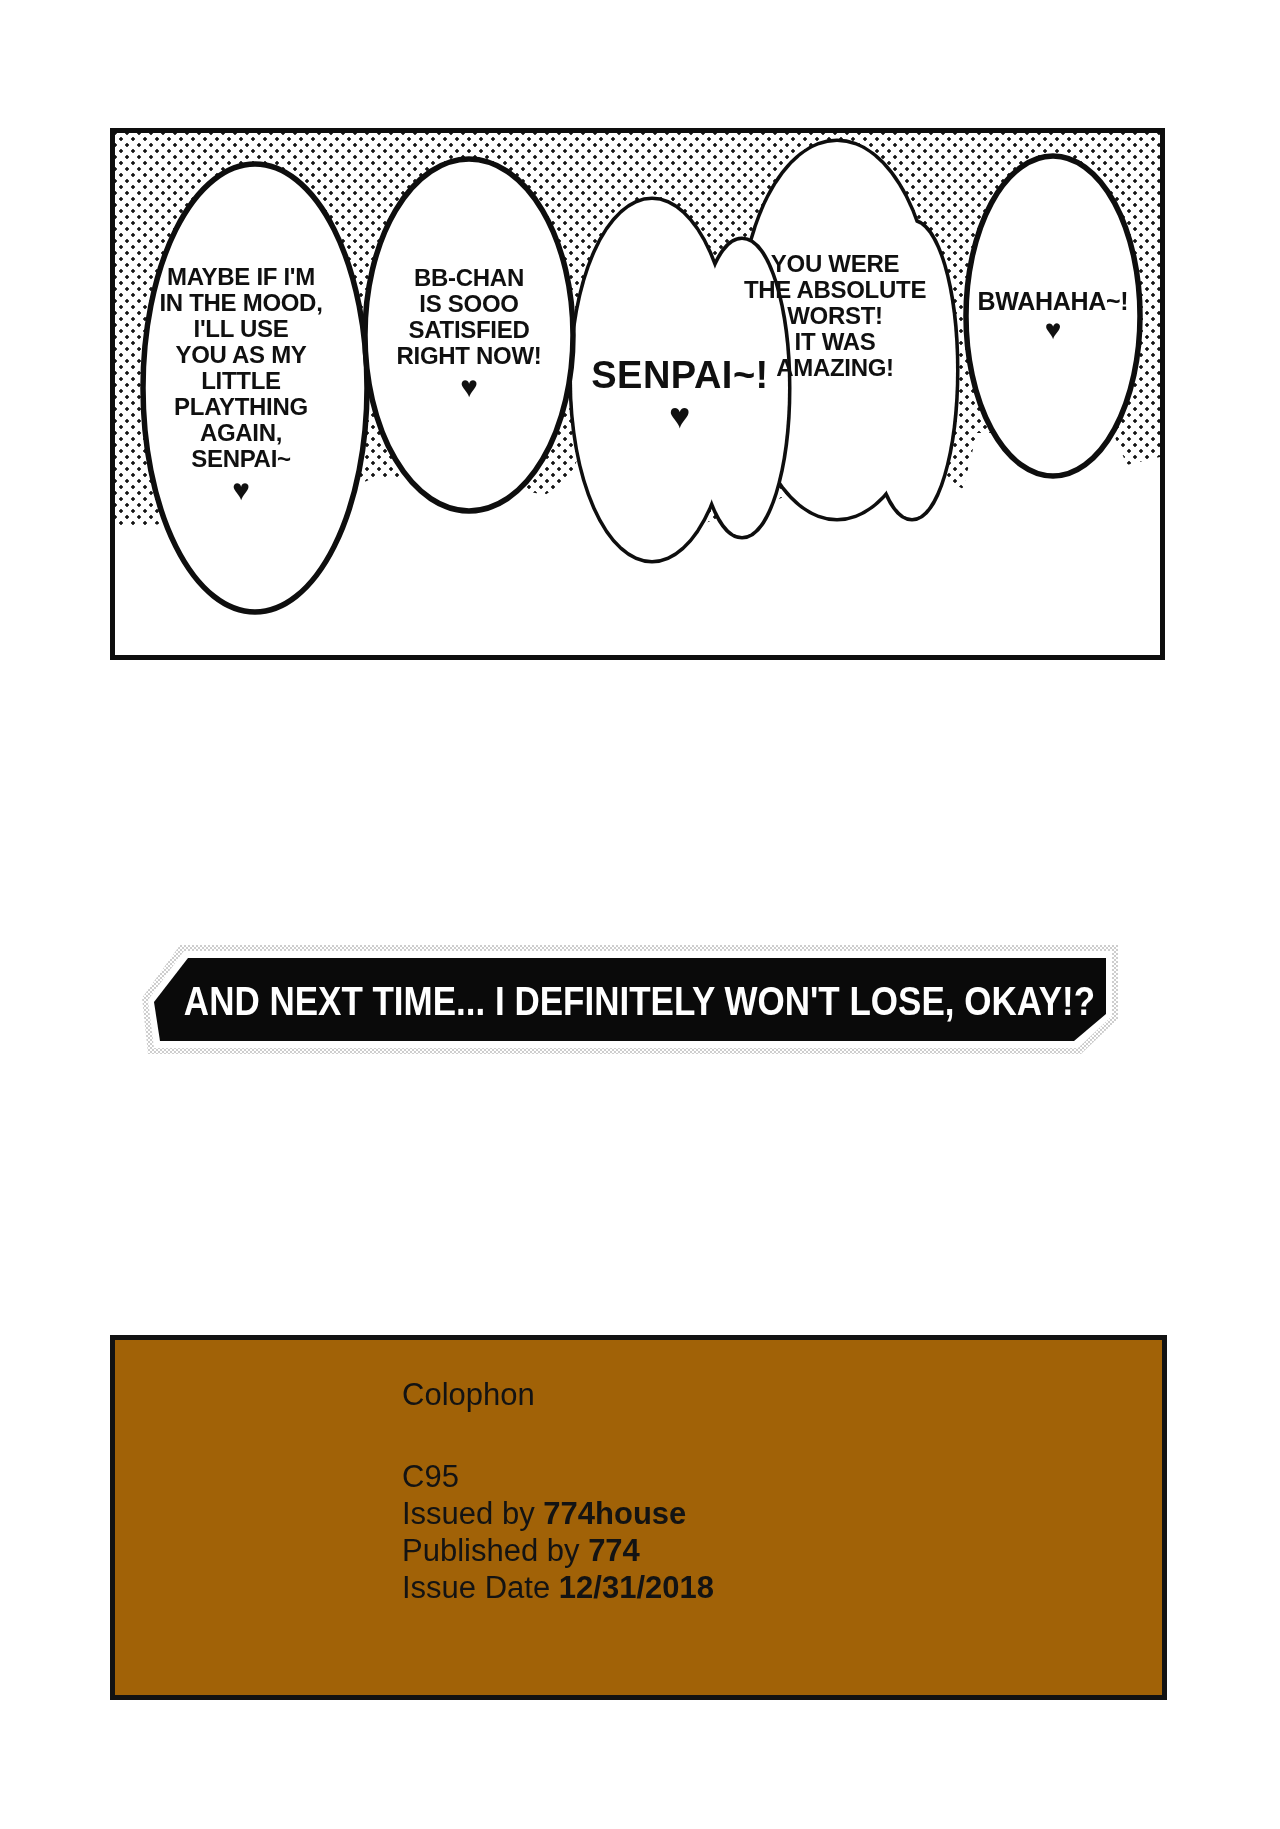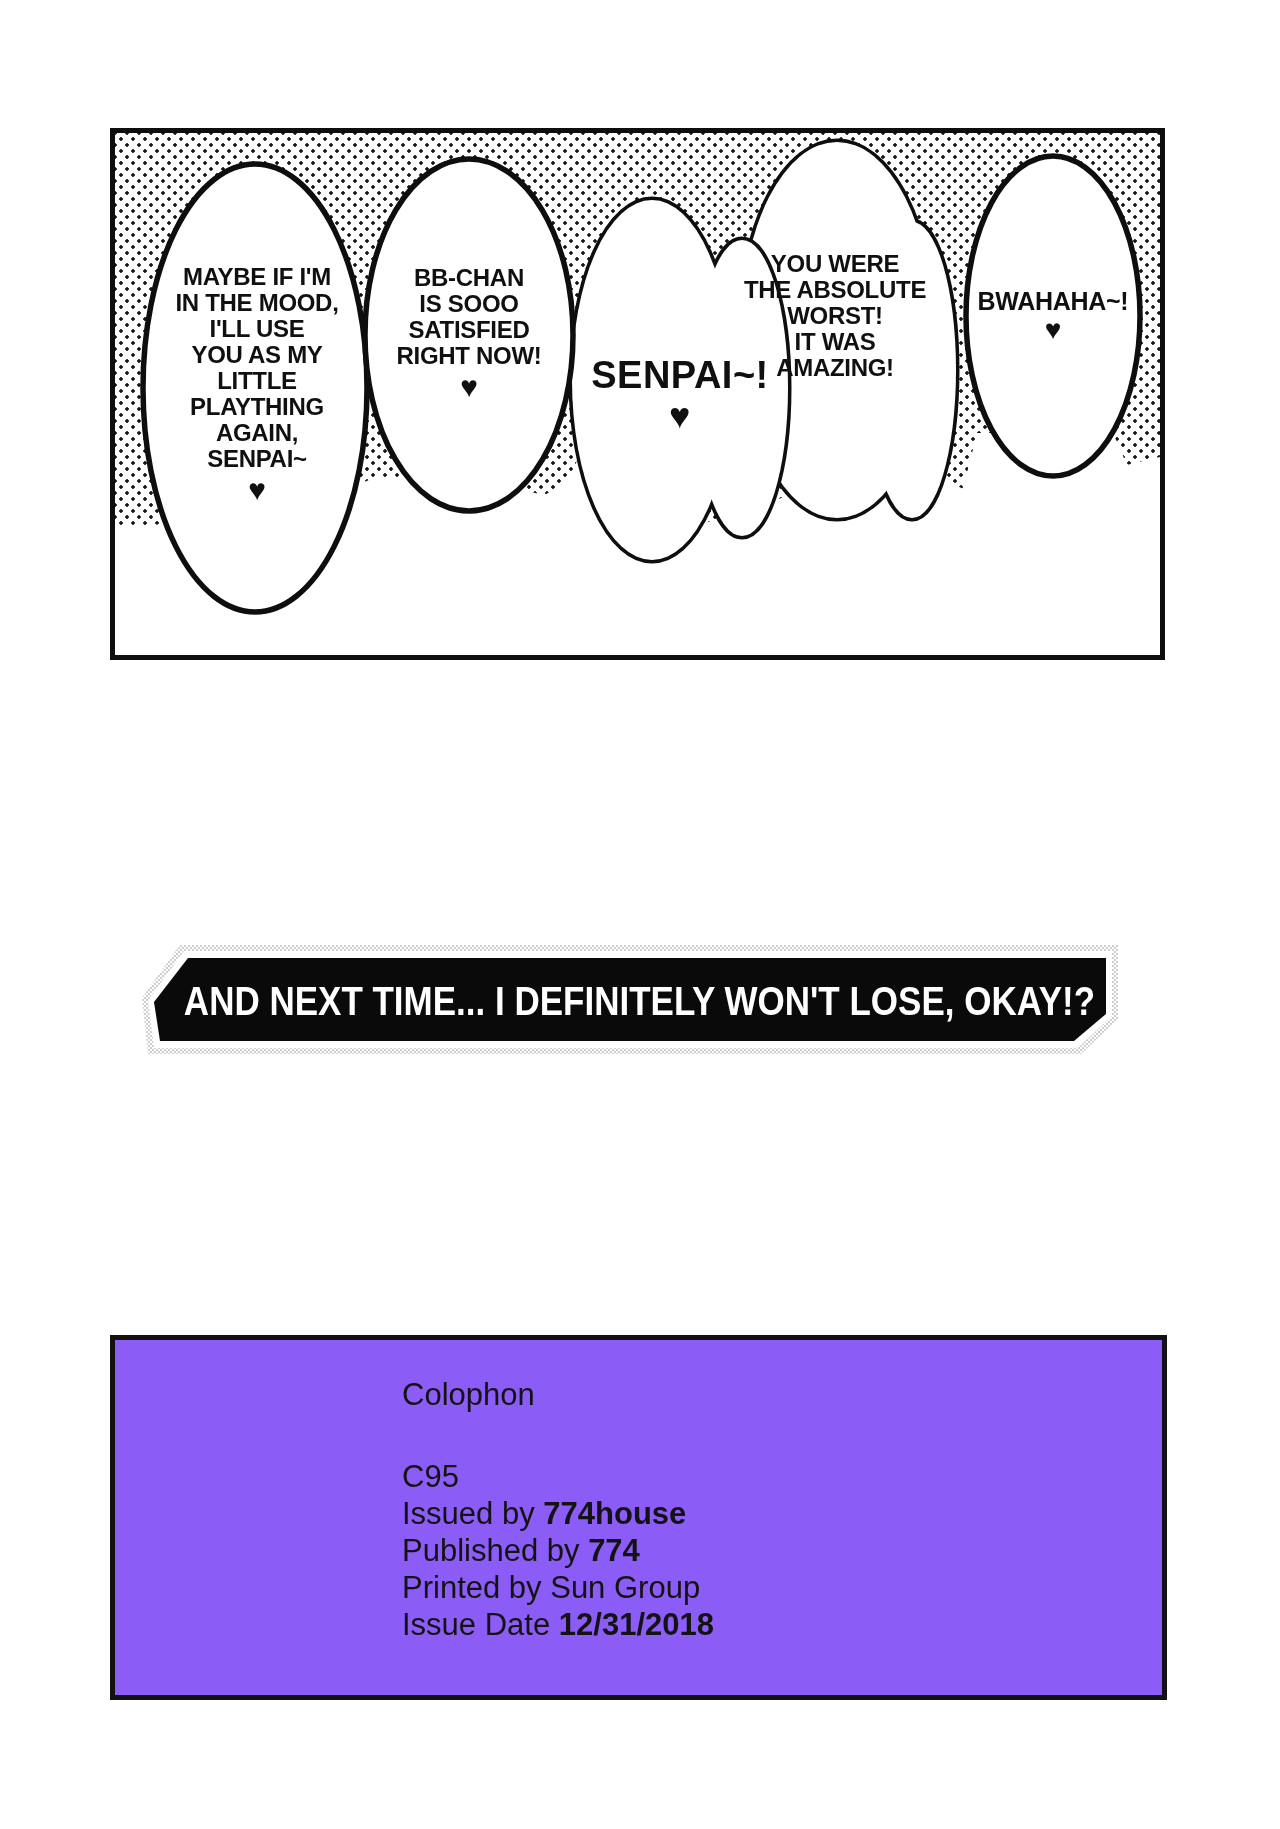--- a/index.html
+++ b/index.html
@@ -42,21 +42,21 @@
   .banner svg{position:absolute;left:0;top:0;width:985px;height:111px;}
   .banner-text{
     position:absolute;inset:0;display:flex;align-items:center;justify-content:center;
     padding-left:14px;color:#ffffff;font-size:35px;font-weight:bold;
     white-space:nowrap;transform:scaleY(1.14);letter-spacing:0;
   }
 
   
   .colophon{
     position:absolute;left:110px;top:1335px;width:1047px;height:355px;
-    border:5px solid #121212;background:#8b5cf6;
+    border:5px solid #121212;background:#a16207;
   }
   .colo-text{position:absolute;left:287px;top:36px;font-size:31px;line-height:37px;color:#131313;}
   .colo-title{margin-bottom:45px;}
   .colo-line b{font-weight:bold;}
 </style>
 </head>
 <body>
 
 <div class="page">
 
@@ -79,21 +79,21 @@
         <ellipse cx="627" cy="255" rx="46" ry="148" fill="#ffffff"></ellipse>
       </g>
 
       <ellipse cx="140" cy="255" rx="112" ry="224" fill="#ffffff" stroke="#0e0e0e" stroke-width="5.5"></ellipse>
 
       <ellipse cx="354" cy="202" rx="104" ry="176" fill="#ffffff" stroke="#0e0e0e" stroke-width="5.5"></ellipse>
 
       <ellipse cx="938" cy="183" rx="87" ry="160" fill="#ffffff" stroke="#0e0e0e" stroke-width="5.5"></ellipse>
     </svg>
 
-    <div class="btxt b-small" style="left:28px;top:131px;width:228px;">
+    <div class="btxt b-small" style="left:12px;top:131px;width:228px;">
       <span class="ln">MAYBE IF I'M</span>
       <span class="ln">IN THE MOOD,</span>
       <span class="ln">I'LL USE</span>
       <span class="ln">YOU AS MY</span>
       <span class="ln">LITTLE</span>
       <span class="ln">PLAYTHING</span>
       <span class="ln">AGAIN,</span>
       <span class="ln">SENPAI~</span>
       <span class="heart h30">♥</span>
     </div>
@@ -147,21 +147,18 @@
       <div class="colo-line">
         <span>C95</span>
       </div>
       <div class="colo-line">
         <span>Issued by </span><b>774house</b>
       </div>
       <div class="colo-line">
         <span>Published by </span><b>774</b>
       </div>
       <div class="colo-line">
-        <span>Printed by </span><span>Sun Group</span>
-      </div>
-      <div class="colo-line">
         <span>Issue Date </span><b>12/31/2018</b>
       </div>
     </div>
   </div>
 
 </div>
 
 </body></html>

